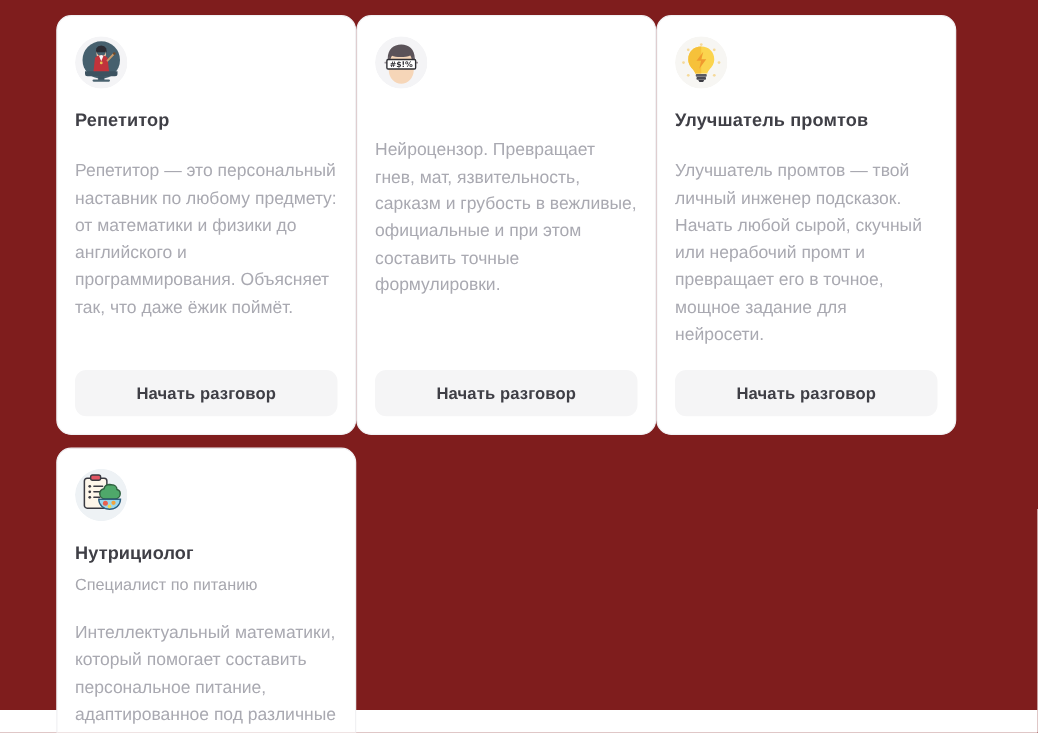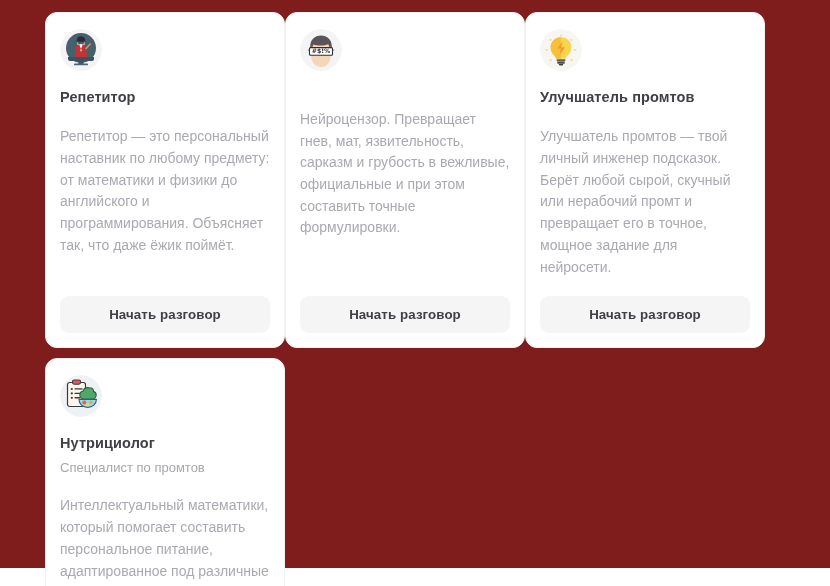--- a/index.html
+++ b/index.html
@@ -165,21 +165,21 @@
           </g>
           <path d="M21 8.2 c-6.2 0 -10.4 4.4 -10.4 10.2 c0 4 2.2 6.4 3.8 8.2 c1.1 1.3 1.6 2.2 1.7 3.2 h9.8 c0.1 -1 0.6 -1.9 1.7 -3.2 c1.6 -1.8 3.8 -4.2 3.8 -8.2 c0 -5.8 -4.2 -10.2 -10.4 -10.2 z" fill="#fbd44e"></path>
           <path d="M21 8.2 c-6.2 0 -10.4 4.4 -10.4 10.2 c0 4 2.2 6.4 3.8 8.2 c1.1 1.3 1.6 2.2 1.7 3.2 h4.9 z" fill="#f6c13a"></path>
           <path d="M22.6 12.4 l-5.4 7.1 h3.7 l-1.5 6.4 l5.6 -7.6 h-3.9 z" fill="#f09a2e"></path>
           <rect x="16.6" y="30.2" width="8.8" height="2.1" rx="0.7" fill="#5b5b63"></rect>
           <rect x="17.2" y="32.6" width="7.6" height="2.1" rx="0.7" fill="#4a4a52"></rect>
           <path d="M18.6 35 h4.8 l-0.9 1.5 h-3 z" fill="#3c3c43"></path>
         </svg>
       </div>
       <div class="agent-title">Улучшатель промтов</div>
-      <div class="agent-desc">Улучшатель промтов — твой личный инженер подсказок. Берёт любой сырой, скучный или нерабочий промт и превращает его в точное, мощное задание для нейросети.</div>
+      <div class="agent-desc">Улучшатель промтов — твой личный инженер подсказок. Начать любой сырой, скучный или нерабочий промт и превращает его в точное, мощное задание для нейросети.</div>
       <button class="start-btn">Начать разговор</button>
     </div>
 
     <div class="agent-card row2">
       <div class="avatar">
         <svg width="42" height="42" viewBox="0 0 42 42">
           <circle cx="21" cy="21" r="21" fill="#eef2f5"></circle>
           <rect x="7.5" y="7.5" width="18" height="24" rx="2.2" fill="#fdf6ea" stroke="#3a3a42" stroke-width="1.2"></rect>
           <rect x="12.5" y="5" width="8" height="4.2" rx="1.6" fill="#e25563" stroke="#3a3a42" stroke-width="1.1"></rect>
           <g fill="#3a3a42">
@@ -191,19 +191,19 @@
             <rect x="14.5" y="22.1" width="6" height="1.3" rx="0.6"></rect>
           </g>
           <path d="M29.4 12.8 c2.6 0 4.2 1.8 4.2 3.8 c1.6 0.4 2.6 1.8 2.6 3.4 c0 2.4 -2 4.2 -4.6 4.2 h-7.2 c-2.6 0 -4.6 -1.8 -4.6 -4.2 c0 -2 1.4 -3.6 3.4 -4 c0.4 -2 2.2 -3.4 4.4 -3.4 z" fill="#4fa86a" stroke="#2f5f3e" stroke-width="1.1"></path>
           <path d="M19 24.4 h17.4 c0 4.6 -3.9 8 -8.7 8 s-8.7 -3.4 -8.7 -8 z" fill="#9ad8ef" stroke="#2f5f7e" stroke-width="1.1"></path>
           <circle cx="24.3" cy="27.6" r="2" fill="#e8604f"></circle>
           <circle cx="30.8" cy="27.2" r="1.7" fill="#f2a33c"></circle>
           <circle cx="27.6" cy="30" r="1.5" fill="#f6d84e"></circle>
         </svg>
       </div>
       <div class="agent-title">Нутрициолог</div>
-      <div class="agent-subtitle">Специалист по промтов</div>
+      <div class="agent-subtitle">Специалист по питанию</div>
       <div class="agent-desc">Интеллектуальный математики, который помогает составить персональное питание, адаптированное под различные цели.</div>
       <button class="start-btn">Начать разговор</button>
     </div>
 
   </div>
 </div>
 
 </body></html>

